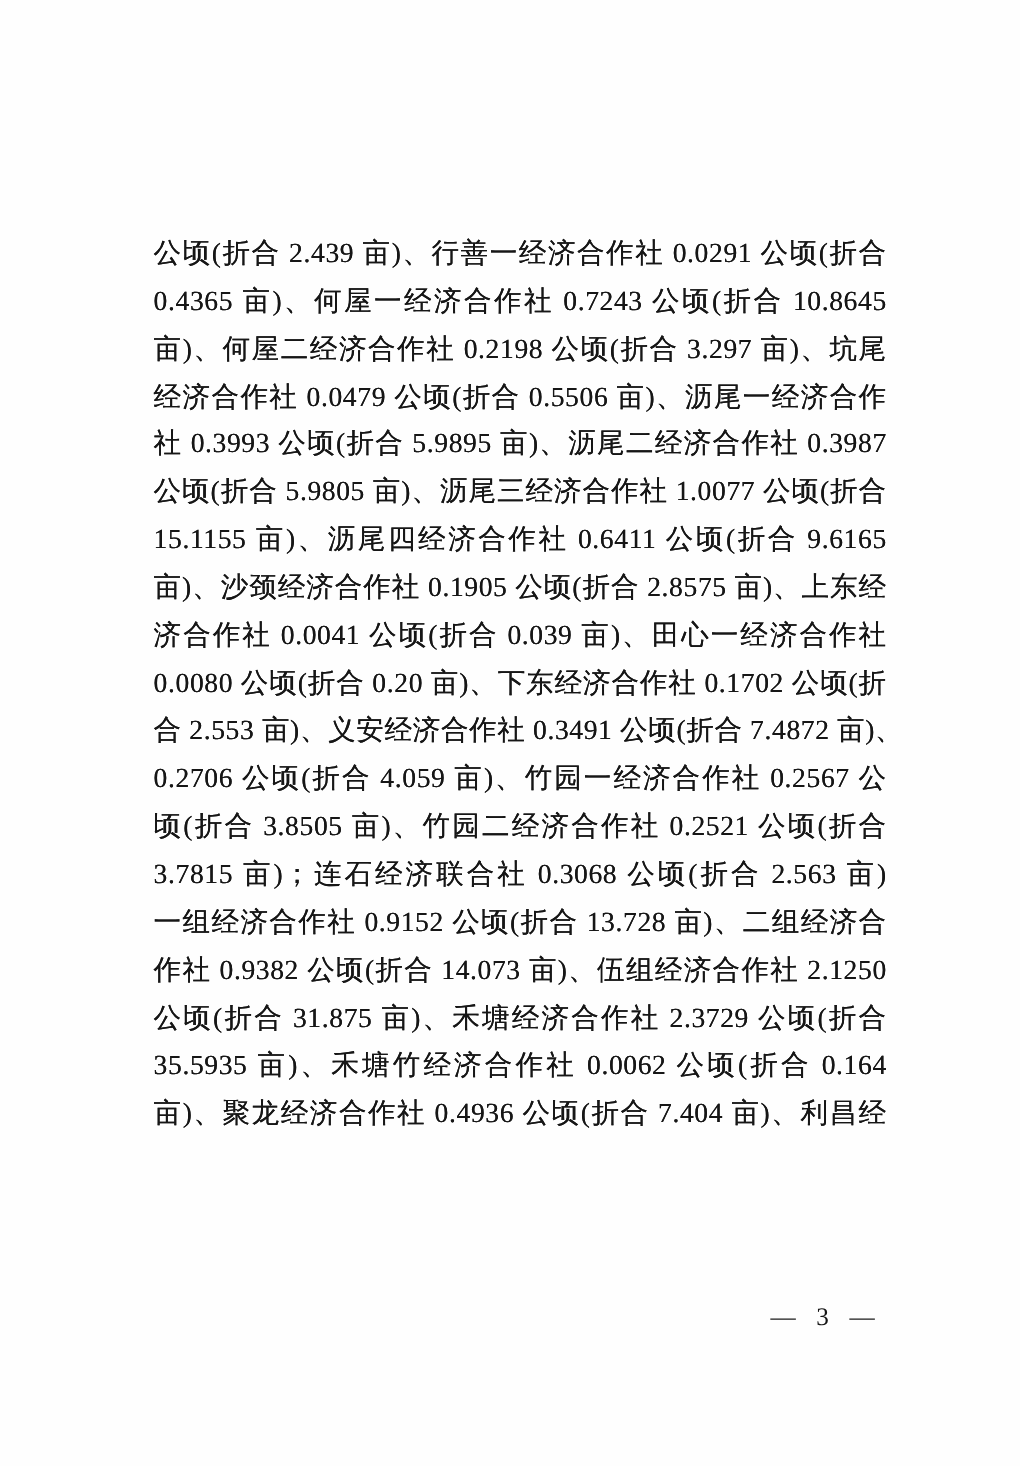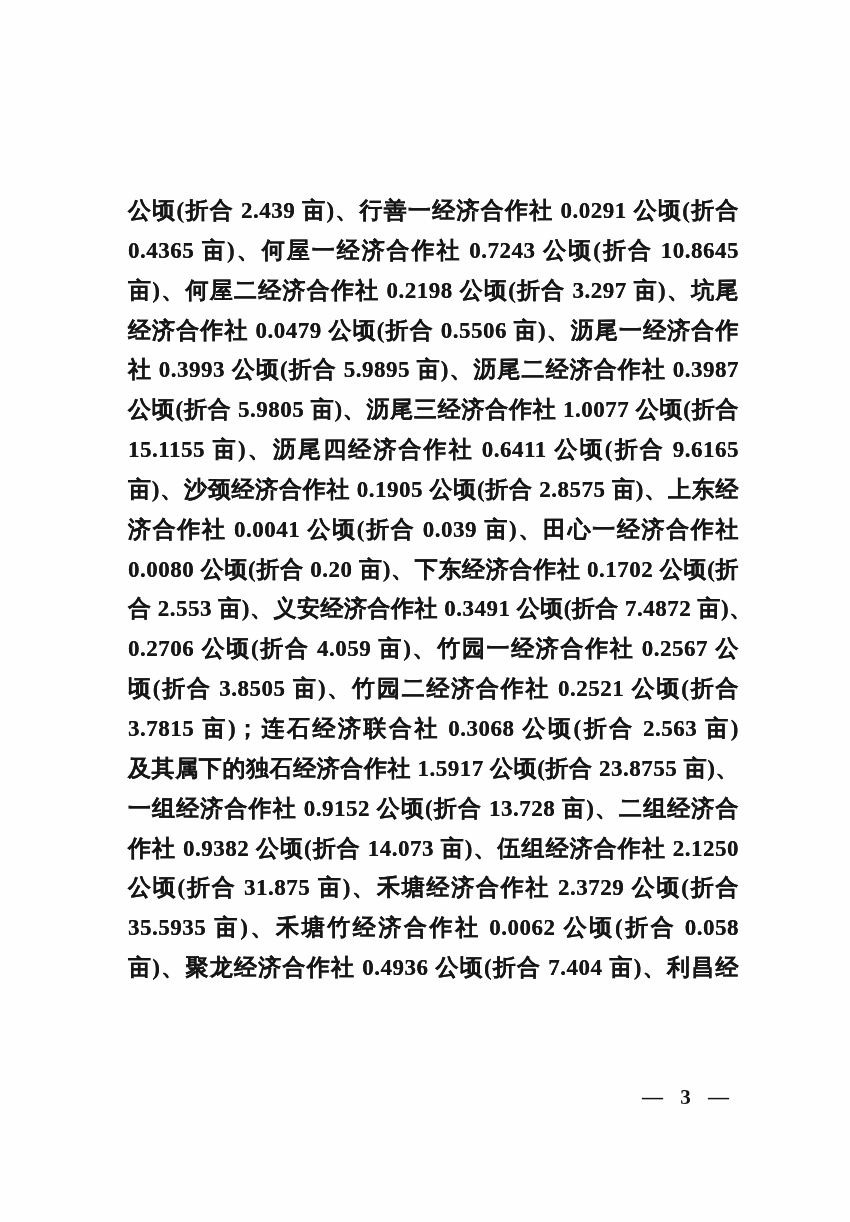--- a/index.html
+++ b/index.html
@@ -1,15 +1,15 @@
 <!DOCTYPE html>
 <html><head>
 <meta charset="utf-8">
 <style>
-  * { margin: 0; padding: 0; box-sizing: border-box; font-weight: bold; }
+  * { margin: 0; padding: 0; box-sizing: border-box; }
   html, body {
     width: 850px;
     height: 1222px;
     background: #ffffff;
     font-family: "Liberation Serif", "DejaVu Serif", serif;
   }
   .page {
     position: relative;
     width: 850px;
     height: 1222px;
@@ -60,23 +60,22 @@
     <div class="doc-line">社 0.3993 公顷(折合 5.9895 亩)、沥尾二经济合作社 0.3987</div>
     <div class="doc-line">公顷(折合 5.9805 亩)、沥尾三经济合作社 1.0077 公顷(折合</div>
     <div class="doc-line">15.1155 亩)、沥尾四经济合作社 0.6411 公顷(折合 9.6165</div>
     <div class="doc-line">亩)、沙颈经济合作社 0.1905 公顷(折合 2.8575 亩)、上东经</div>
     <div class="doc-line">济合作社 0.0041 公顷(折合 0.039 亩)、田心一经济合作社</div>
     <div class="doc-line">0.0080 公顷(折合 0.20 亩)、下东经济合作社 0.1702 公顷(折</div>
     <div class="doc-line">合 2.553 亩)、义安经济合作社 0.3491 公顷(折合 7.4872 亩)、</div>
     <div class="doc-line">0.2706 公顷(折合 4.059 亩)、竹园一经济合作社 0.2567 公</div>
     <div class="doc-line">顷(折合 3.8505 亩)、竹园二经济合作社 0.2521 公顷(折合</div>
     <div class="doc-line">3.7815 亩)；连石经济联合社 0.3068 公顷(折合 2.563 亩)</div>
-    <div class="doc-line">及其属下的独石经济合作社 1.5917 公顷(折合 23.8755 亩)、</div>
     <div class="doc-line">一组经济合作社 0.9152 公顷(折合 13.728 亩)、二组经济合</div>
     <div class="doc-line">作社 0.9382 公顷(折合 14.073 亩)、伍组经济合作社 2.1250</div>
     <div class="doc-line">公顷(折合 31.875 亩)、禾塘经济合作社 2.3729 公顷(折合</div>
-    <div class="doc-line">35.5935 亩)、禾塘竹经济合作社 0.0062 公顷(折合 0.058</div>
+    <div class="doc-line">35.5935 亩)、禾塘竹经济合作社 0.0062 公顷(折合 0.164</div>
     <div class="doc-line">亩)、聚龙经济合作社 0.4936 公顷(折合 7.404 亩)、利昌经</div>
   </div>
 
   <div class="page-footer">— 3 —</div>
 
 </div>
 
 </body></html>

